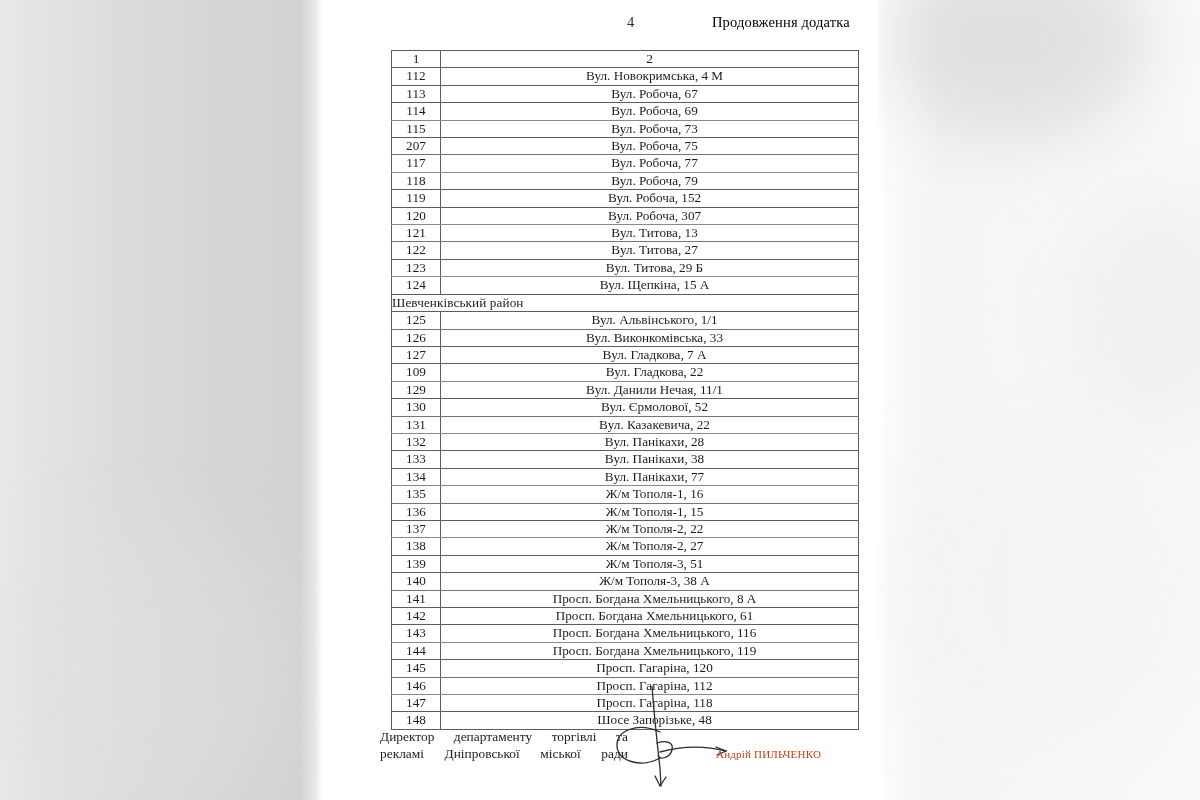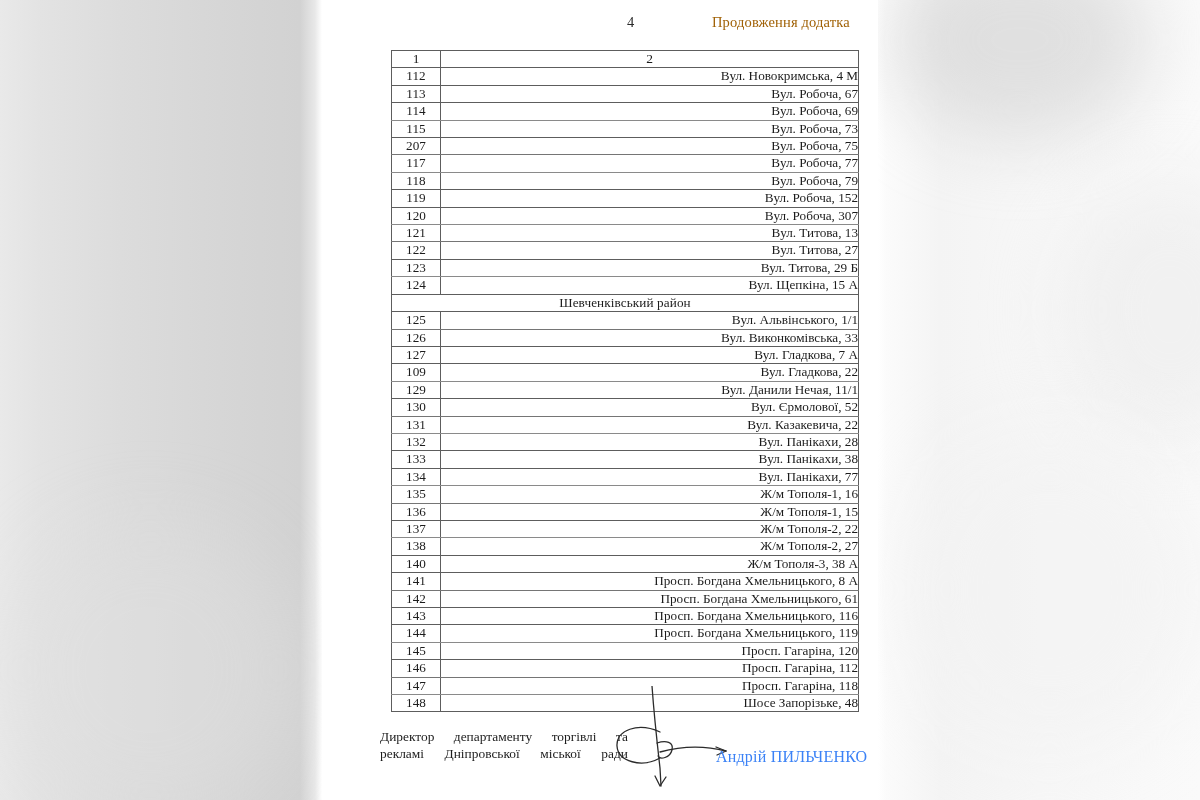--- a/index.html
+++ b/index.html
@@ -68,21 +68,21 @@
     top: 0;
     font-size: 14.5px;
     color: #2a2a2a;
     letter-spacing: .2px;
   }
   .header-caption {
     position: absolute;
     left: 390px;
     top: 0;
     font-size: 14.5px;
-    color: #a16207;
+    color: #000000;
     white-space: nowrap;
     letter-spacing: .15px;
   }
 
   
   .addr-table {
     position: absolute;
     left: 69px;
     top: 50px;
     width: 467px;
@@ -104,28 +104,27 @@
     font-weight: normal;
     vertical-align: middle;
     overflow: hidden;
     white-space: nowrap;
   }
   .addr-table th.col-head,
   .addr-table td.num {
     text-align: center;
   }
   .addr-table td.addr {
-    text-align: right;
+    text-align: center;
     padding-left: 10px;
   }
   .addr-table th.col-head {
     font-size: 13.5px;
   }
   .addr-table tr.section td {
-    text-align: center;
     font-size: 13.2px;
     letter-spacing: .1px;
   }
 
   
   .addr-table tr:nth-child(3n) td { border-bottom-color: #8a8a8a; }
   .addr-table tr:nth-child(5n) td { border-bottom-color: #757575; }
 
   
   .sig-block {
@@ -144,22 +143,22 @@
     line-height: 17px;
     color: #1c1c1c;
     text-align: justify;
     text-align-last: justify;
   }
   .sig-title span { display: block; }
   .sig-name {
     position: absolute;
     left: 336px;
     top: 20px;
-    font-size: 16px;
-    color: #3b82f6;
+    font-size: 11px;
+    color: #c2410c;
     white-space: nowrap;
     letter-spacing: .2px;
     text-align: right;
   }
   .signature-mark {
     position: absolute;
     left: 228px;
     top: -42px;
     width: 150px;
     height: 110px;
@@ -300,20 +299,24 @@
         </tr>
         <tr>
           <td class="num">137</td>
           <td class="addr">Ж/м Тополя-2, 22</td>
         </tr>
         <tr>
           <td class="num">138</td>
           <td class="addr">Ж/м Тополя-2, 27</td>
         </tr>
         <tr>
+          <td class="num">139</td>
+          <td class="addr">Ж/м Тополя-3, 51</td>
+        </tr>
+        <tr>
           <td class="num">140</td>
           <td class="addr">Ж/м Тополя-3, 38 А</td>
         </tr>
         <tr>
           <td class="num">141</td>
           <td class="addr">Просп. Богдана Хмельницького, 8 А</td>
         </tr>
         <tr>
           <td class="num">142</td>
           <td class="addr">Просп. Богдана Хмельницького, 61</td>

